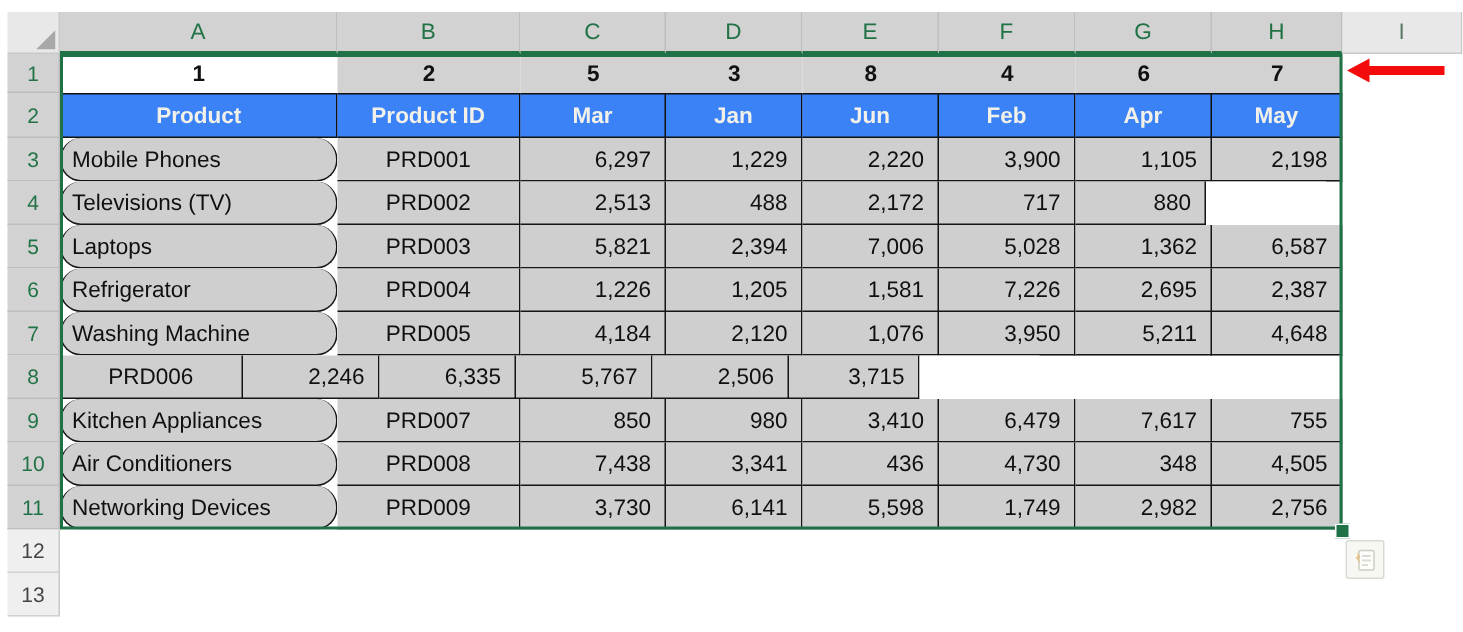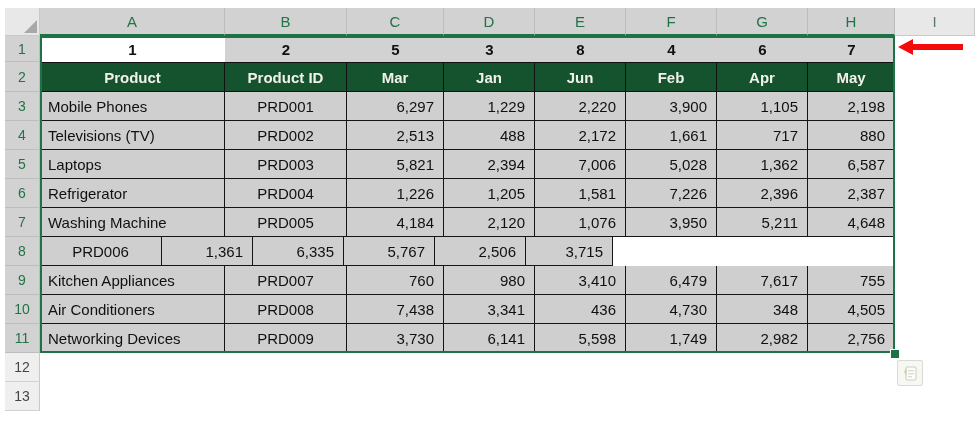--- a/index.html
+++ b/index.html
@@ -30,26 +30,26 @@
   }
   .rowhdr.sel{background:#D2D2D2;color:#217346;border-bottom:1px solid #BDBDBD;border-right:1px solid #BDBDBD;}
   .rowhdr.unsel{background:#EFEFEF;color:#454545;border-bottom:1px solid #D2D2D2;border-right:1px solid #C9C9C9;}
   .cell{
     box-sizing:border-box;display:flex;align-items:center;font-size:15px;color:#101010;
     white-space:nowrap;overflow:hidden;
   }
   .order-cell{background:#D2D2D2;justify-content:center;font-weight:700;}
   .order-cell.active{background:#ffffff;}
   .ghdr{
-    background:#14532d;color:#F2F1E9;font-weight:700;justify-content:center;
+    background:#3b82f6;color:#F2F1E9;font-weight:700;justify-content:center;
     border-top:1px solid #111111;border-bottom:1px solid #111111;border-right:1px solid #111111;
   }
   .ghdr.first{border-left:1px solid #111111;}
   .dcell{background:#CFCFCF;border-right:1px solid #151515;border-bottom:1px solid #151515;}
-  .dcell.first{border-left:1px solid #151515;}
+  .dcell.first{border-left:1px solid #151515;border-radius:14px;}
   .al{justify-content:flex-start;padding-left:7px;}
   .ac{justify-content:center;}
   .ar{justify-content:flex-end;padding-right:9px;}
   .icell{background:#ffffff;}
   .filler{background:#ffffff;flex:1;}
   
   .sel-border{
     position:absolute;left:40px;top:36px;width:855px;height:317px;
     border:2px solid #1F7246;box-sizing:border-box;pointer-events:none;
   }
@@ -124,21 +124,20 @@
         <div class="cell dcell ar" style="width: 87px;">2,198</div>
         <div class="cell icell" style="width: 80px;"></div>
       </div>
       <div class="row" style="height: 29px;">
         <div class="rowhdr sel">4</div>
         <div class="cell dcell al first" style="width: 185px;">Televisions (TV)</div>
         <div class="cell dcell ac" style="width: 122px;">PRD002</div>
         <div class="cell dcell ar" style="width: 97px;">2,513</div>
         <div class="cell dcell ar" style="width: 91px;">488</div>
         <div class="cell dcell ar" style="width: 91px;">2,172</div>
-        <div class="cell dcell ar" style="width: 91px;">1,661</div>
         <div class="cell dcell ar" style="width: 91px;">717</div>
         <div class="cell dcell ar" style="width: 87px;">880</div>
         <div class="cell icell" style="width: 80px;"></div>
       </div>
       <div class="row" style="height: 29px;">
         <div class="rowhdr sel">5</div>
         <div class="cell dcell al first" style="width: 185px;">Laptops</div>
         <div class="cell dcell ac" style="width: 122px;">PRD003</div>
         <div class="cell dcell ar" style="width: 97px;">5,821</div>
         <div class="cell dcell ar" style="width: 91px;">2,394</div>
@@ -149,51 +148,51 @@
         <div class="cell icell" style="width: 80px;"></div>
       </div>
       <div class="row" style="height: 29px;">
         <div class="rowhdr sel">6</div>
         <div class="cell dcell al first" style="width: 185px;">Refrigerator</div>
         <div class="cell dcell ac" style="width: 122px;">PRD004</div>
         <div class="cell dcell ar" style="width: 97px;">1,226</div>
         <div class="cell dcell ar" style="width: 91px;">1,205</div>
         <div class="cell dcell ar" style="width: 91px;">1,581</div>
         <div class="cell dcell ar" style="width: 91px;">7,226</div>
-        <div class="cell dcell ar" style="width: 91px;">2,396</div>
+        <div class="cell dcell ar" style="width: 91px;">2,695</div>
         <div class="cell dcell ar" style="width: 87px;">2,387</div>
         <div class="cell icell" style="width: 80px;"></div>
       </div>
       <div class="row" style="height: 29px;">
         <div class="rowhdr sel">7</div>
         <div class="cell dcell al first" style="width: 185px;">Washing Machine</div>
         <div class="cell dcell ac" style="width: 122px;">PRD005</div>
         <div class="cell dcell ar" style="width: 97px;">4,184</div>
         <div class="cell dcell ar" style="width: 91px;">2,120</div>
         <div class="cell dcell ar" style="width: 91px;">1,076</div>
         <div class="cell dcell ar" style="width: 91px;">3,950</div>
         <div class="cell dcell ar" style="width: 91px;">5,211</div>
         <div class="cell dcell ar" style="width: 87px;">4,648</div>
         <div class="cell icell" style="width: 80px;"></div>
       </div>
       <div class="row" style="height: 29px;">
         <div class="rowhdr sel">8</div>
         <div class="cell dcell ac" style="width: 122px;">PRD006</div>
-        <div class="cell dcell ar" style="width: 91px;">1,361</div>
+        <div class="cell dcell ar" style="width: 91px;">2,246</div>
         <div class="cell dcell ar" style="width: 91px;">6,335</div>
         <div class="cell dcell ar" style="width: 91px;">5,767</div>
         <div class="cell dcell ar" style="width: 91px;">2,506</div>
         <div class="cell dcell ar" style="width: 87px;">3,715</div>
         <div class="cell icell" style="width: 80px;"></div>
       </div>
       <div class="row" style="height: 29px;">
         <div class="rowhdr sel">9</div>
         <div class="cell dcell al first" style="width: 185px;">Kitchen Appliances</div>
         <div class="cell dcell ac" style="width: 122px;">PRD007</div>
-        <div class="cell dcell ar" style="width: 97px;">760</div>
+        <div class="cell dcell ar" style="width: 97px;">850</div>
         <div class="cell dcell ar" style="width: 91px;">980</div>
         <div class="cell dcell ar" style="width: 91px;">3,410</div>
         <div class="cell dcell ar" style="width: 91px;">6,479</div>
         <div class="cell dcell ar" style="width: 91px;">7,617</div>
         <div class="cell dcell ar" style="width: 87px;">755</div>
         <div class="cell icell" style="width: 80px;"></div>
       </div>
       <div class="row" style="height: 29px;">
         <div class="rowhdr sel">10</div>
         <div class="cell dcell al first" style="width: 185px;">Air Conditioners</div>

